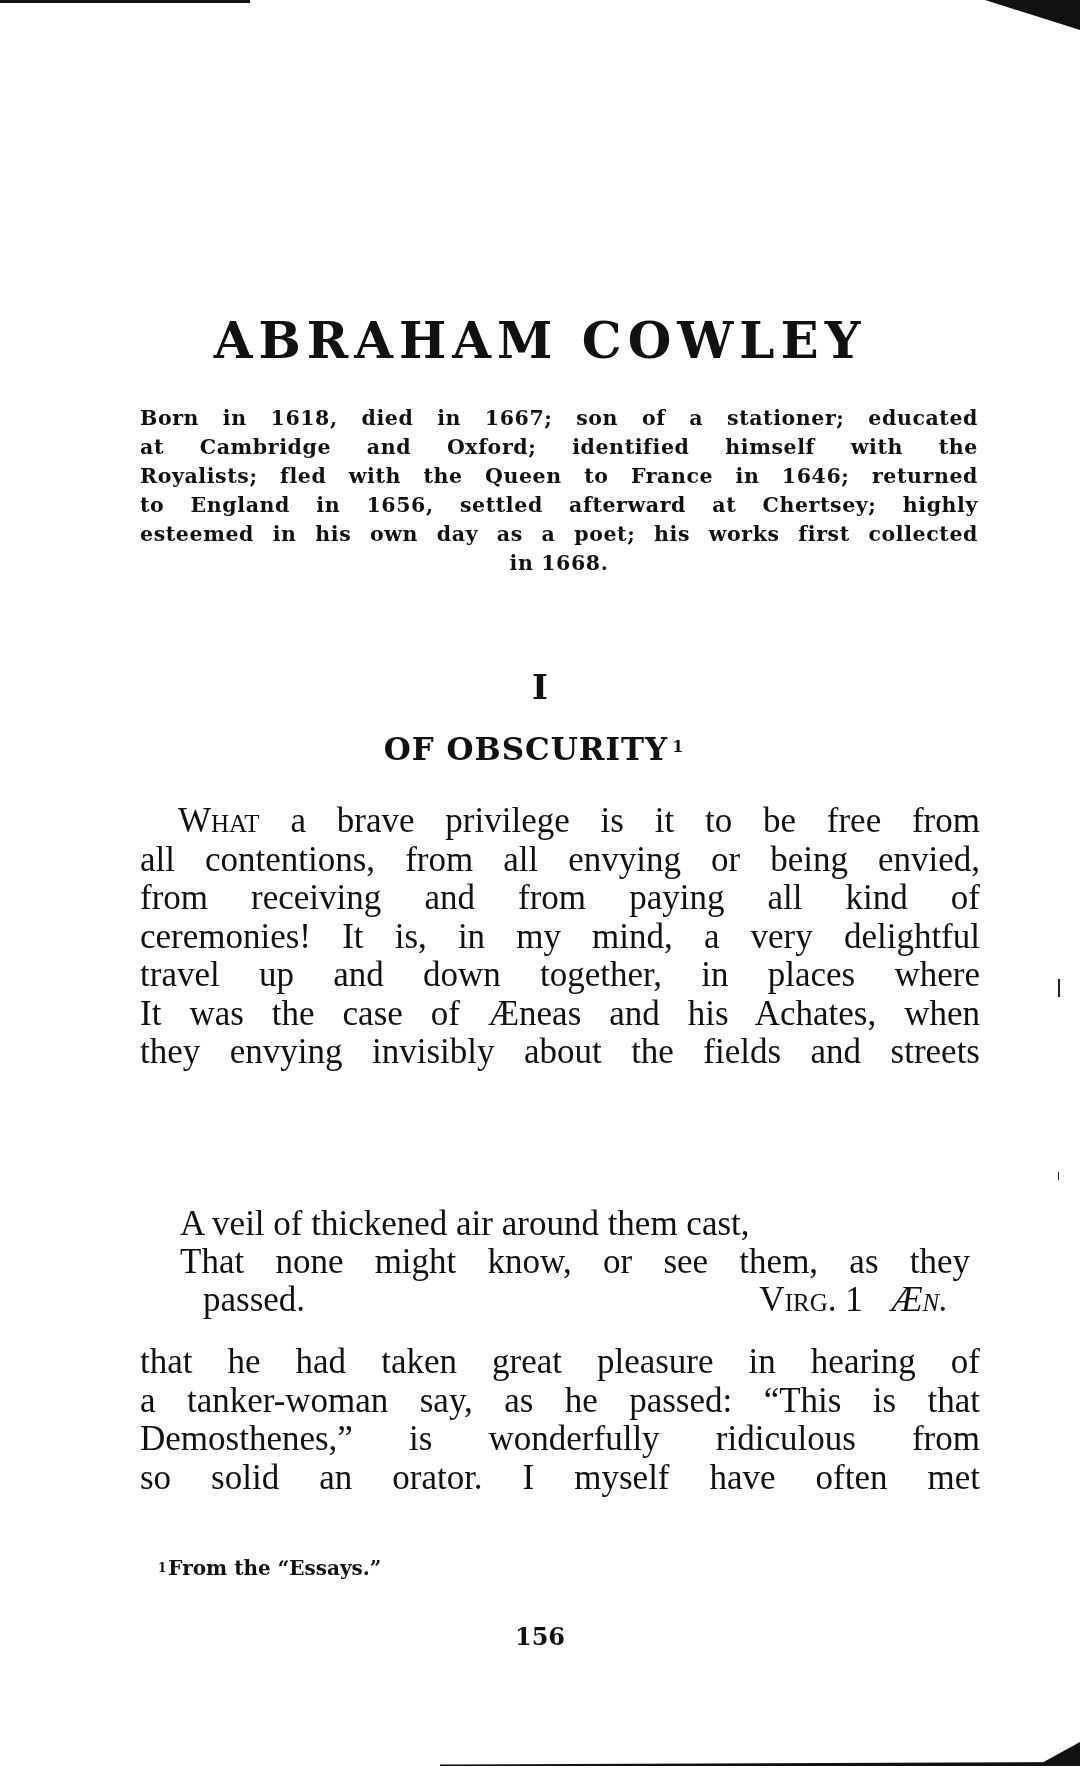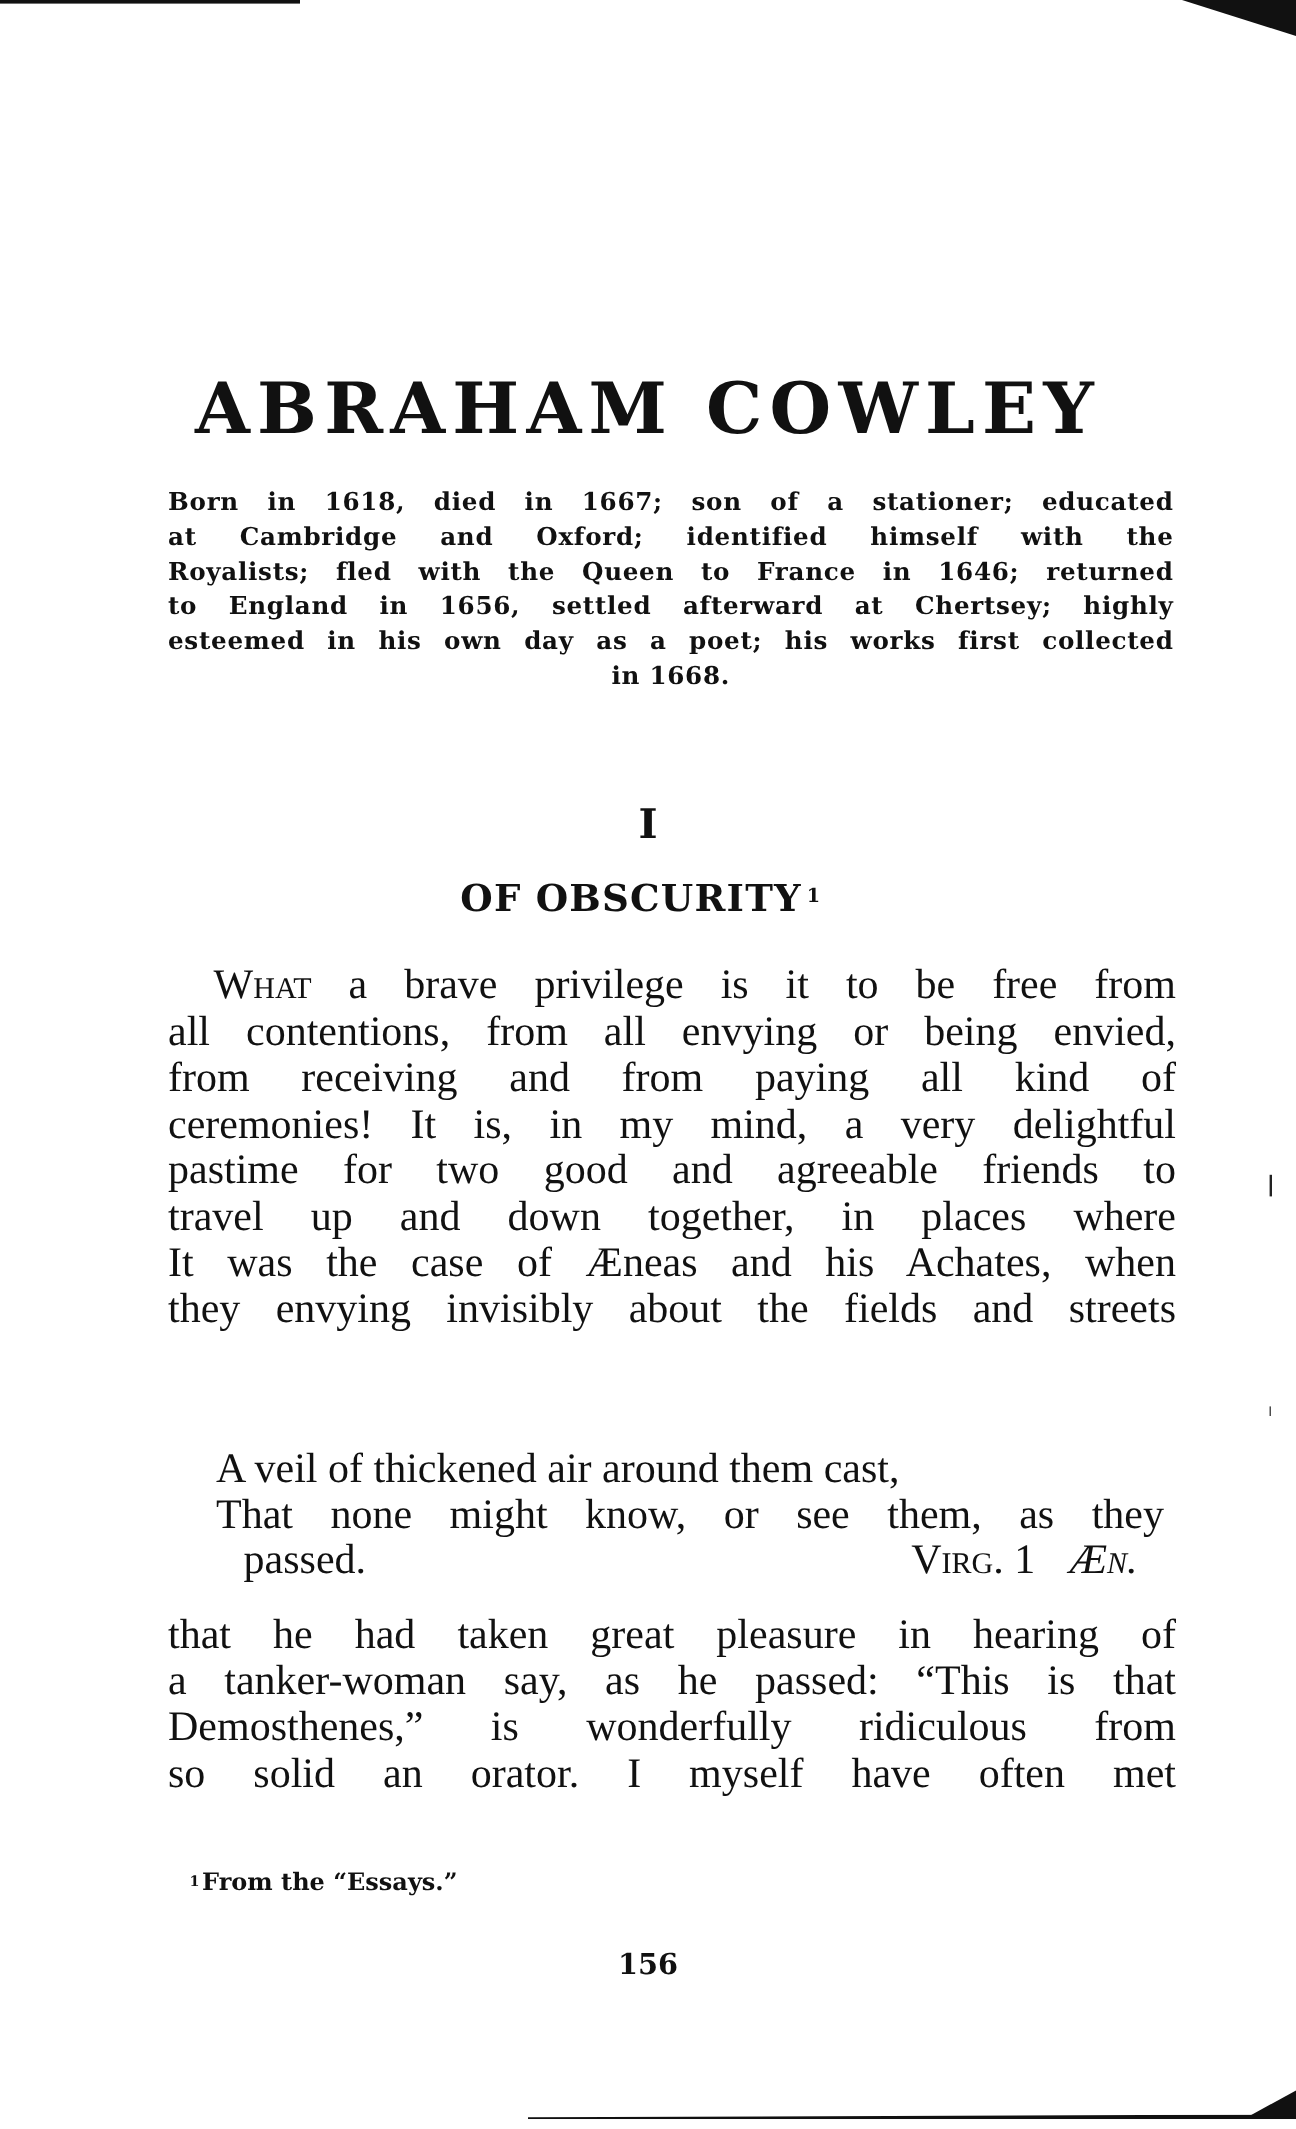--- a/index.html
+++ b/index.html
@@ -48,21 +48,21 @@
       background: #222;
     }
 
     .page-title {
       position: absolute;
       left: 0; right: 0;
       top: 313px;
       text-align: center;
       font-family: "DejaVu Serif", serif;
       font-weight: bold;
-      font-size: 59px;
+      font-size: 50px;
       letter-spacing: 6px;
       line-height: 56px;
     }
 
     .bio {
       position: absolute;
       left: 140px;
       width: 838px;
       top: 404px;
       font-family: "DejaVu Serif", serif;
@@ -222,21 +222,20 @@
 
 <div class="section-number">I</div>
 
 <div class="section-title"><span>OF OBSCURITY</span><sup>1</sup></div>
 
 <div class="body-text para1">
   <span class="body-line first"><span class="smallcaps">What</span><span> a brave privilege is it to be free from</span></span>
   <span class="body-line">all contentions, from all envying or being envied,</span>
   <span class="body-line">from receiving and from paying all kind of</span>
   <span class="body-line">ceremonies! It is, in my mind, a very delightful</span>
-  <span class="body-line">pastime for two good and agreeable friends to</span>
   <span class="body-line">travel up and down together, in places where</span>
   <span class="body-line">It was the case of Æneas and his Achates, when</span>
   <span class="body-line">they envying invisibly about the fields and streets</span>
 </div>
 
 <div class="verse">
   <span class="verse-line">A veil of thickened air around them cast,</span>
   <span class="verse-line justify">That none might know, or see them, as they</span>
   <span class="verse-line indent"><span>passed.</span><span class="verse-cite"><span>Virg. 1 </span><i>Æn.</i></span></span>
 </div>

